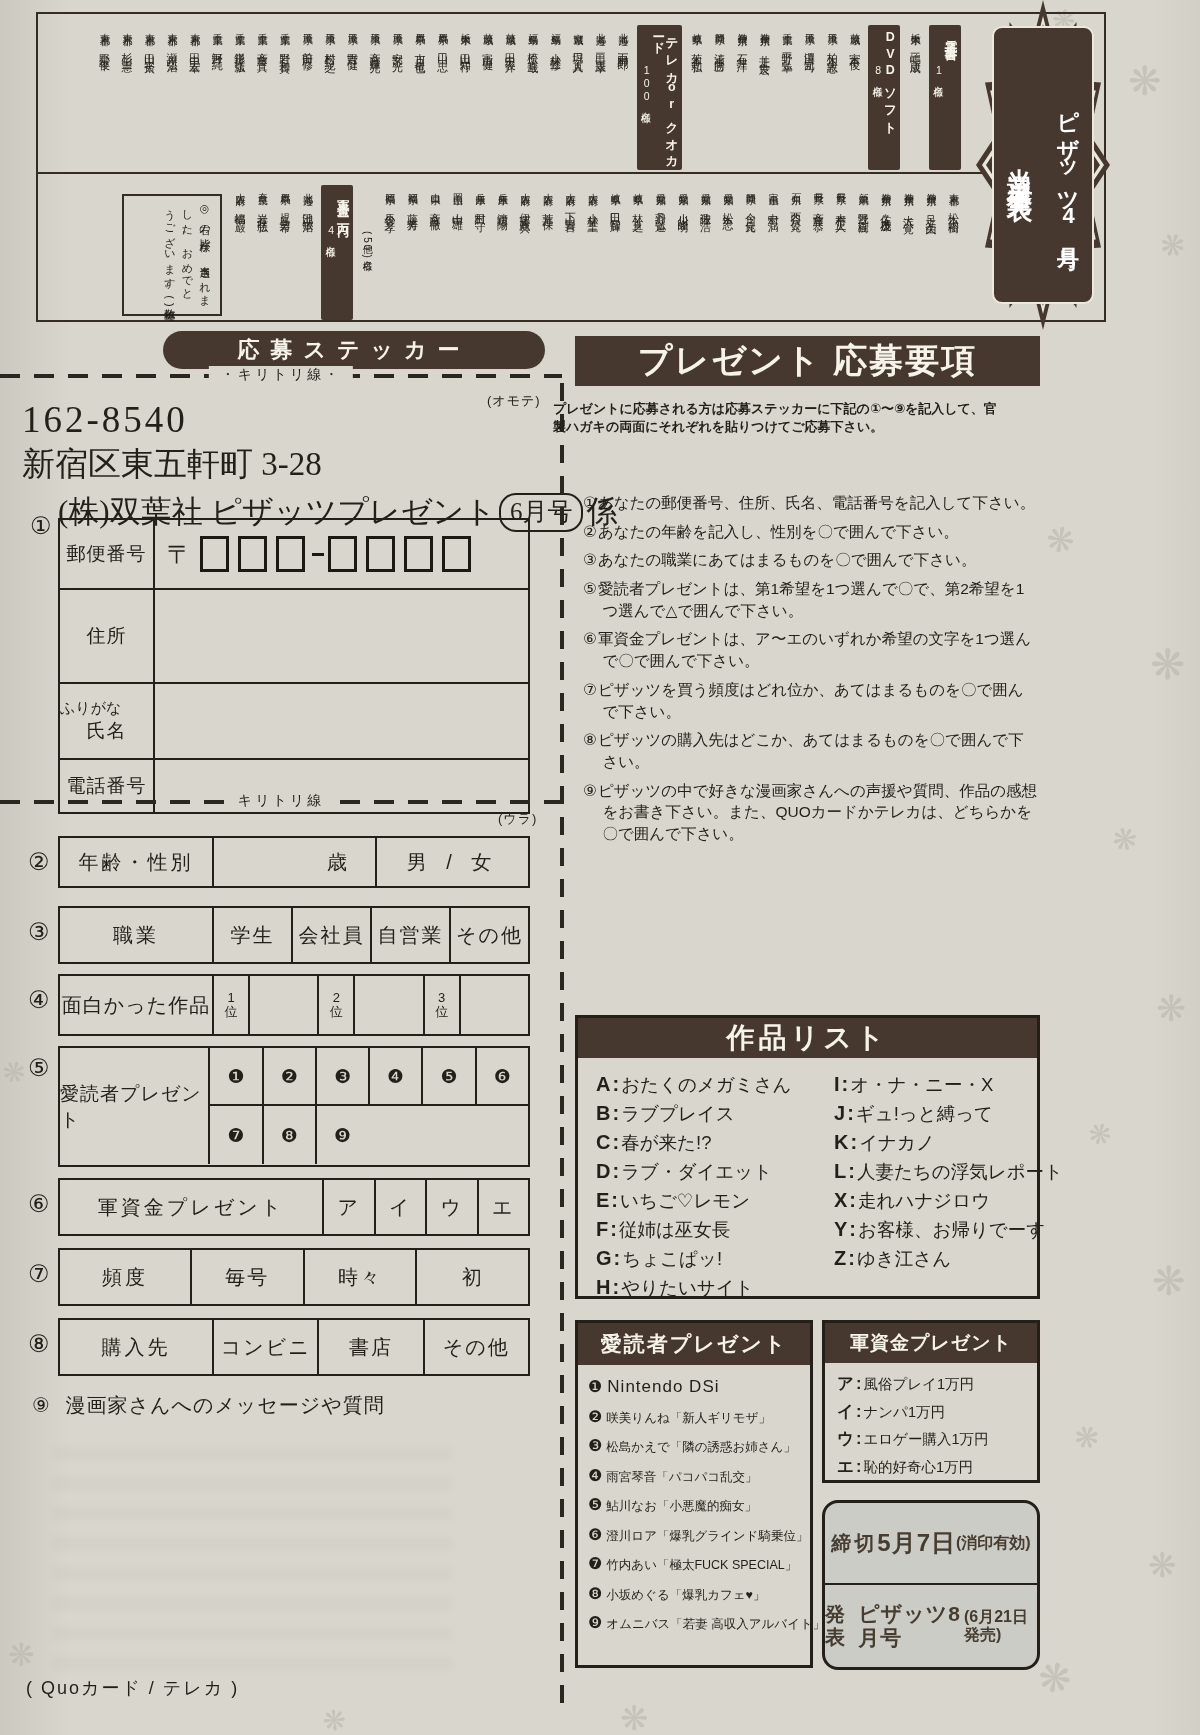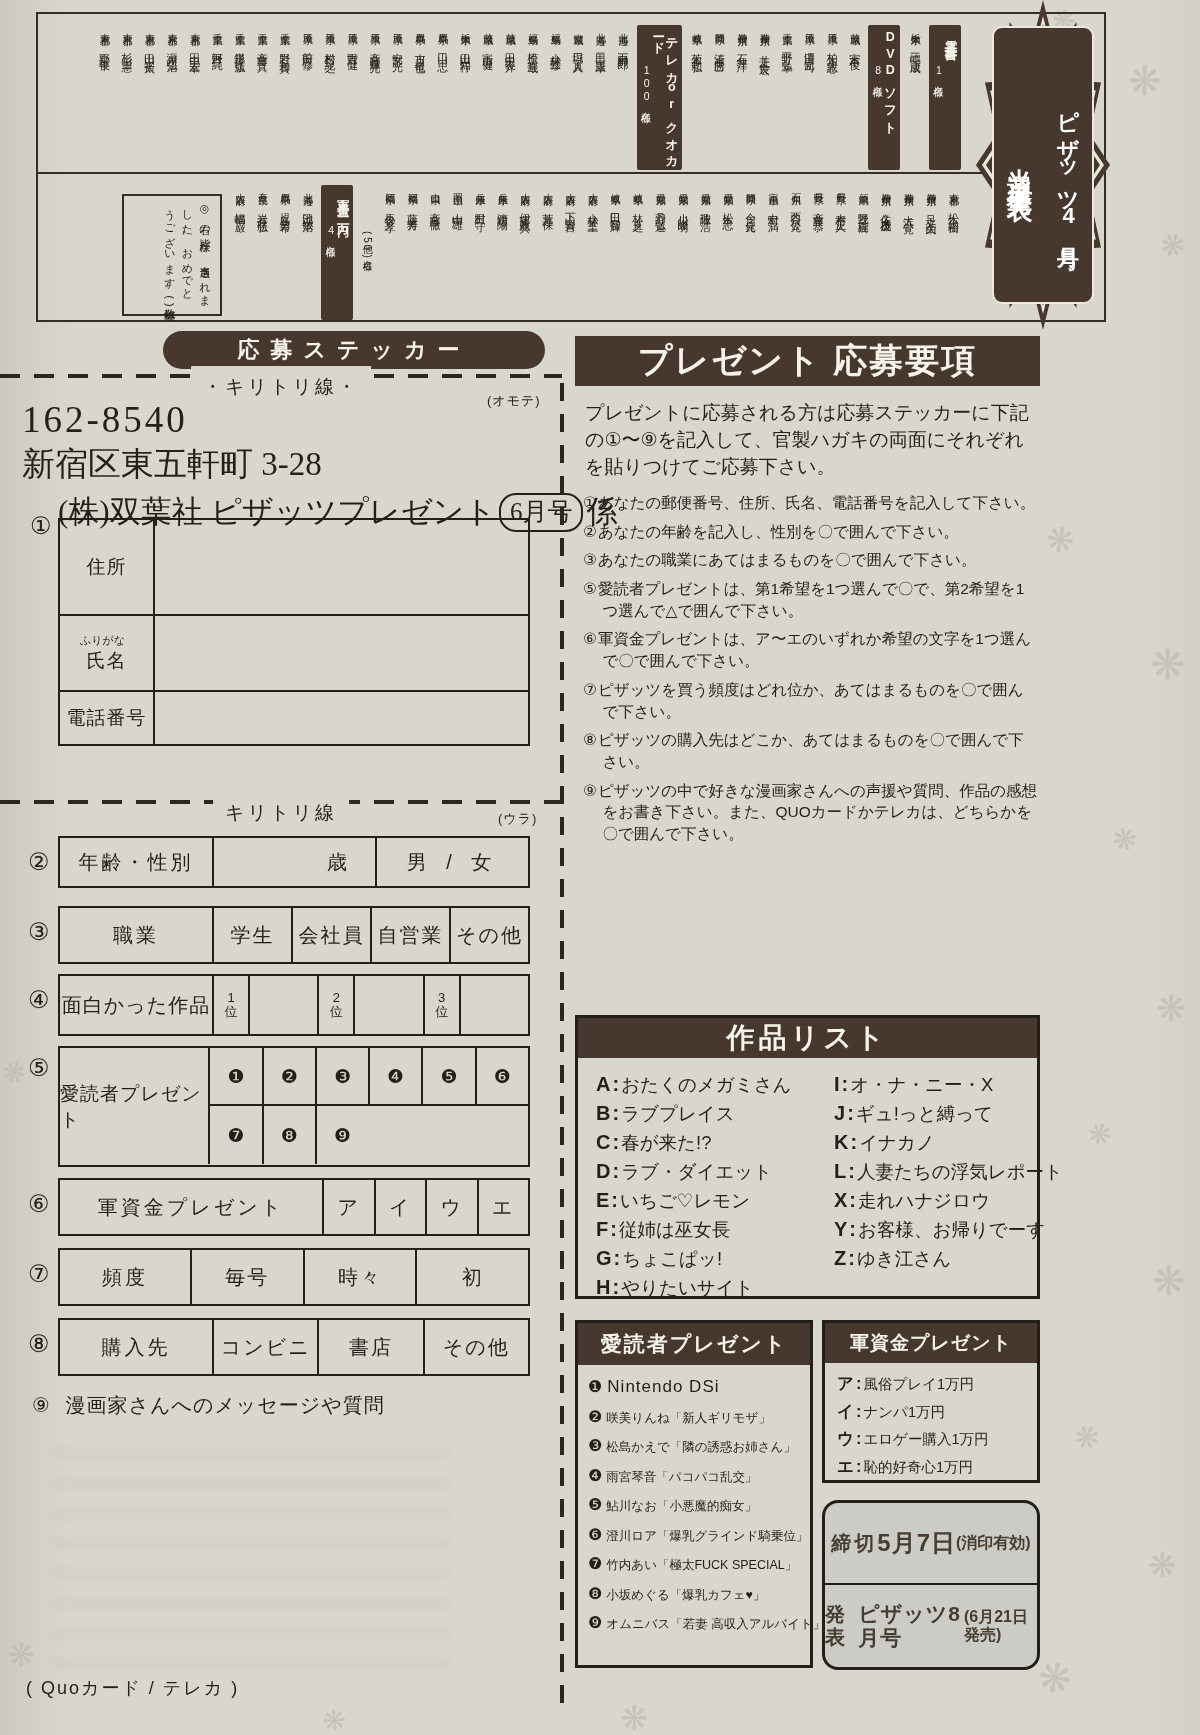--- a/index.html
+++ b/index.html
@@ -45,21 +45,21 @@
   
   .band{position:absolute;background:#46382e;color:#f6f3ea;font-weight:bold;
         display:flex;align-items:center;justify-content:center}
   .sticker-band{left:163px;top:331px;width:382px;height:38px;border-radius:19px;font-size:22px;letter-spacing:11px}
   .main-title{left:575px;top:336px;width:465px;height:50px;font-size:34px;letter-spacing:2px}
 
   
   .cutline{position:absolute;height:3.5px;
            background:repeating-linear-gradient(90deg,#2c2620 0 20px,transparent 20px 34px)}
   .cutline span{position:absolute;top:-8px;left:50%;transform:translateX(-50%);
-                background:#d9d6cd;padding:8px 12px;font-size:19px;letter-spacing:3px;white-space:nowrap}
+                background:#d9d6cd;padding:0 12px;font-size:14px;letter-spacing:3px;white-space:nowrap}
   .cutline1{left:0;top:374px;width:562px}
   .cutline2{left:0;top:800px;width:562px}
   .vcutline{position:absolute;left:560px;top:383px;width:3.5px;height:1327px;
             background:repeating-linear-gradient(180deg,#2c2620 0 18px,transparent 18px 31px)}
   .side-label{position:absolute;font-size:13px;letter-spacing:1px}
   .omote{left:487px;top:392px}
   .ura{left:498px;top:810px}
 
   
   .address{position:absolute;left:22px;top:398px;font-family:"Liberation Serif","DejaVu Serif",serif}
@@ -68,21 +68,21 @@
   .addr3{font-size:31px;margin-top:4px;padding-left:36px;display:flex;align-items:center}
   .issue-pill{border:2.5px solid #241f19;border-radius:17px;padding:0 9px 2px;font-size:25px;margin:0 3px;white-space:nowrap}
 
   
   .form1{position:absolute;left:58px;top:518px;width:472px;border:2.5px solid #241f19}
   .f1row{display:flex;border-top:2.5px solid #241f19}
   .f1row:first-child{border-top:none}
   .f1label{width:95px;border-right:2.5px solid #241f19;display:flex;flex-direction:column;
            align-items:center;justify-content:center;font-size:19px;letter-spacing:1px}
   .f1value{flex:1}
-  .furi{font-size:11px;letter-spacing:0;align-self:flex-start;padding-left:20px}
+  .furi{font-size:15px;letter-spacing:0;align-self:flex-start;padding-left:0}
   .rowh-postal{height:68px}.rowh-addr{height:94px}.rowh-name{height:76px}.rowh-tel{height:54px}
   .postal{display:flex;align-items:center;padding-left:12px}
   .postmark{font-size:25px;margin-right:8px}
   .pbox{width:29px;height:36px;border:3px solid #1c1813;margin-right:9px}
   .pdash{width:12px;height:3px;background:#1c1813;margin:0 4px 0 -2px}
   .fmark{position:absolute;font-size:24px}
 
   
   .frow{position:absolute;left:58px;width:472px;display:flex;border:2.5px solid #241f19;background:transparent}
   .cell{display:flex;align-items:center;justify-content:center;font-size:20px;letter-spacing:2px}
@@ -114,21 +114,21 @@
   .frow7 .lab{width:130px}
   .frow7 .opt{flex:1}
   .frow8{top:1318px;height:58px}
   .frow8 .lab{width:152px}
   .frow8 .opt{flex:1}
   .row9{position:absolute;left:32px;top:1392px;font-size:20px;letter-spacing:1px}
   .row9 .fnum9{margin-right:8px}
   .footer-note{position:absolute;left:26px;top:1676px;font-size:18px;letter-spacing:2px}
 
   
-  .intro{position:absolute;left:585px;top:400px;width:454px;font-weight:normal;font-size:19px;line-height:1.42}
+  .intro{position:absolute;left:553px;top:400px;width:454px;font-weight:bold;font-size:13px;line-height:1.42}
   .glist{position:absolute;left:583px;top:492px;width:456px}
   .gi{font-size:15.5px;line-height:1.4;margin-bottom:7px;text-indent:-1.25em;padding-left:1.25em}
   .gn{margin-right:1px}
   .privacy{position:absolute;left:585px;top:922px;width:450px;border:2.5px solid #241f19;padding:7px 9px;
            font-family:"Liberation Serif","DejaVu Serif",serif;font-weight:bold;font-size:15px;line-height:1.5}
   .listbox{position:absolute;border:3px solid #241f19}
   .lb-head{background:#46382e;color:#f6f3ea;font-weight:bold;display:flex;align-items:center;justify-content:center}
   .works{left:575px;top:1015px;width:465px;height:284px}
   .works .lb-head{height:40px;font-size:28px;letter-spacing:4px}
   .wl-col{position:absolute;top:52px}
@@ -551,20 +551,34 @@
     <div class="addr2">新宿区東五軒町 3-28</div>
     <div class="addr3">
       <span>(株)双葉社 ピザッツプレゼント</span>
       <span class="issue-pill">6月号</span>
       <span>係</span>
     </div>
   </div>
 
   <span class="fmark" style="left:30px;top:512px">①</span>
   <div class="form1">
+    <div class="f1row rowh-postal">
+      <div class="f1label">郵便番号</div>
+      <div class="f1value postal">
+        <span class="postmark">〒</span>
+        <span class="pbox"></span>
+        <span class="pbox"></span>
+        <span class="pbox"></span>
+        <span class="pdash"></span>
+        <span class="pbox"></span>
+        <span class="pbox"></span>
+        <span class="pbox"></span>
+        <span class="pbox"></span>
+      </div>
+    </div>
     <div class="f1row rowh-addr">
       <div class="f1label">住所</div>
       <div class="f1value"></div>
     </div>
     <div class="f1row rowh-name">
       <div class="f1label">
         <span class="furi">ふりがな</span>
         <span>氏名</span>
       </div>
       <div class="f1value"></div>

